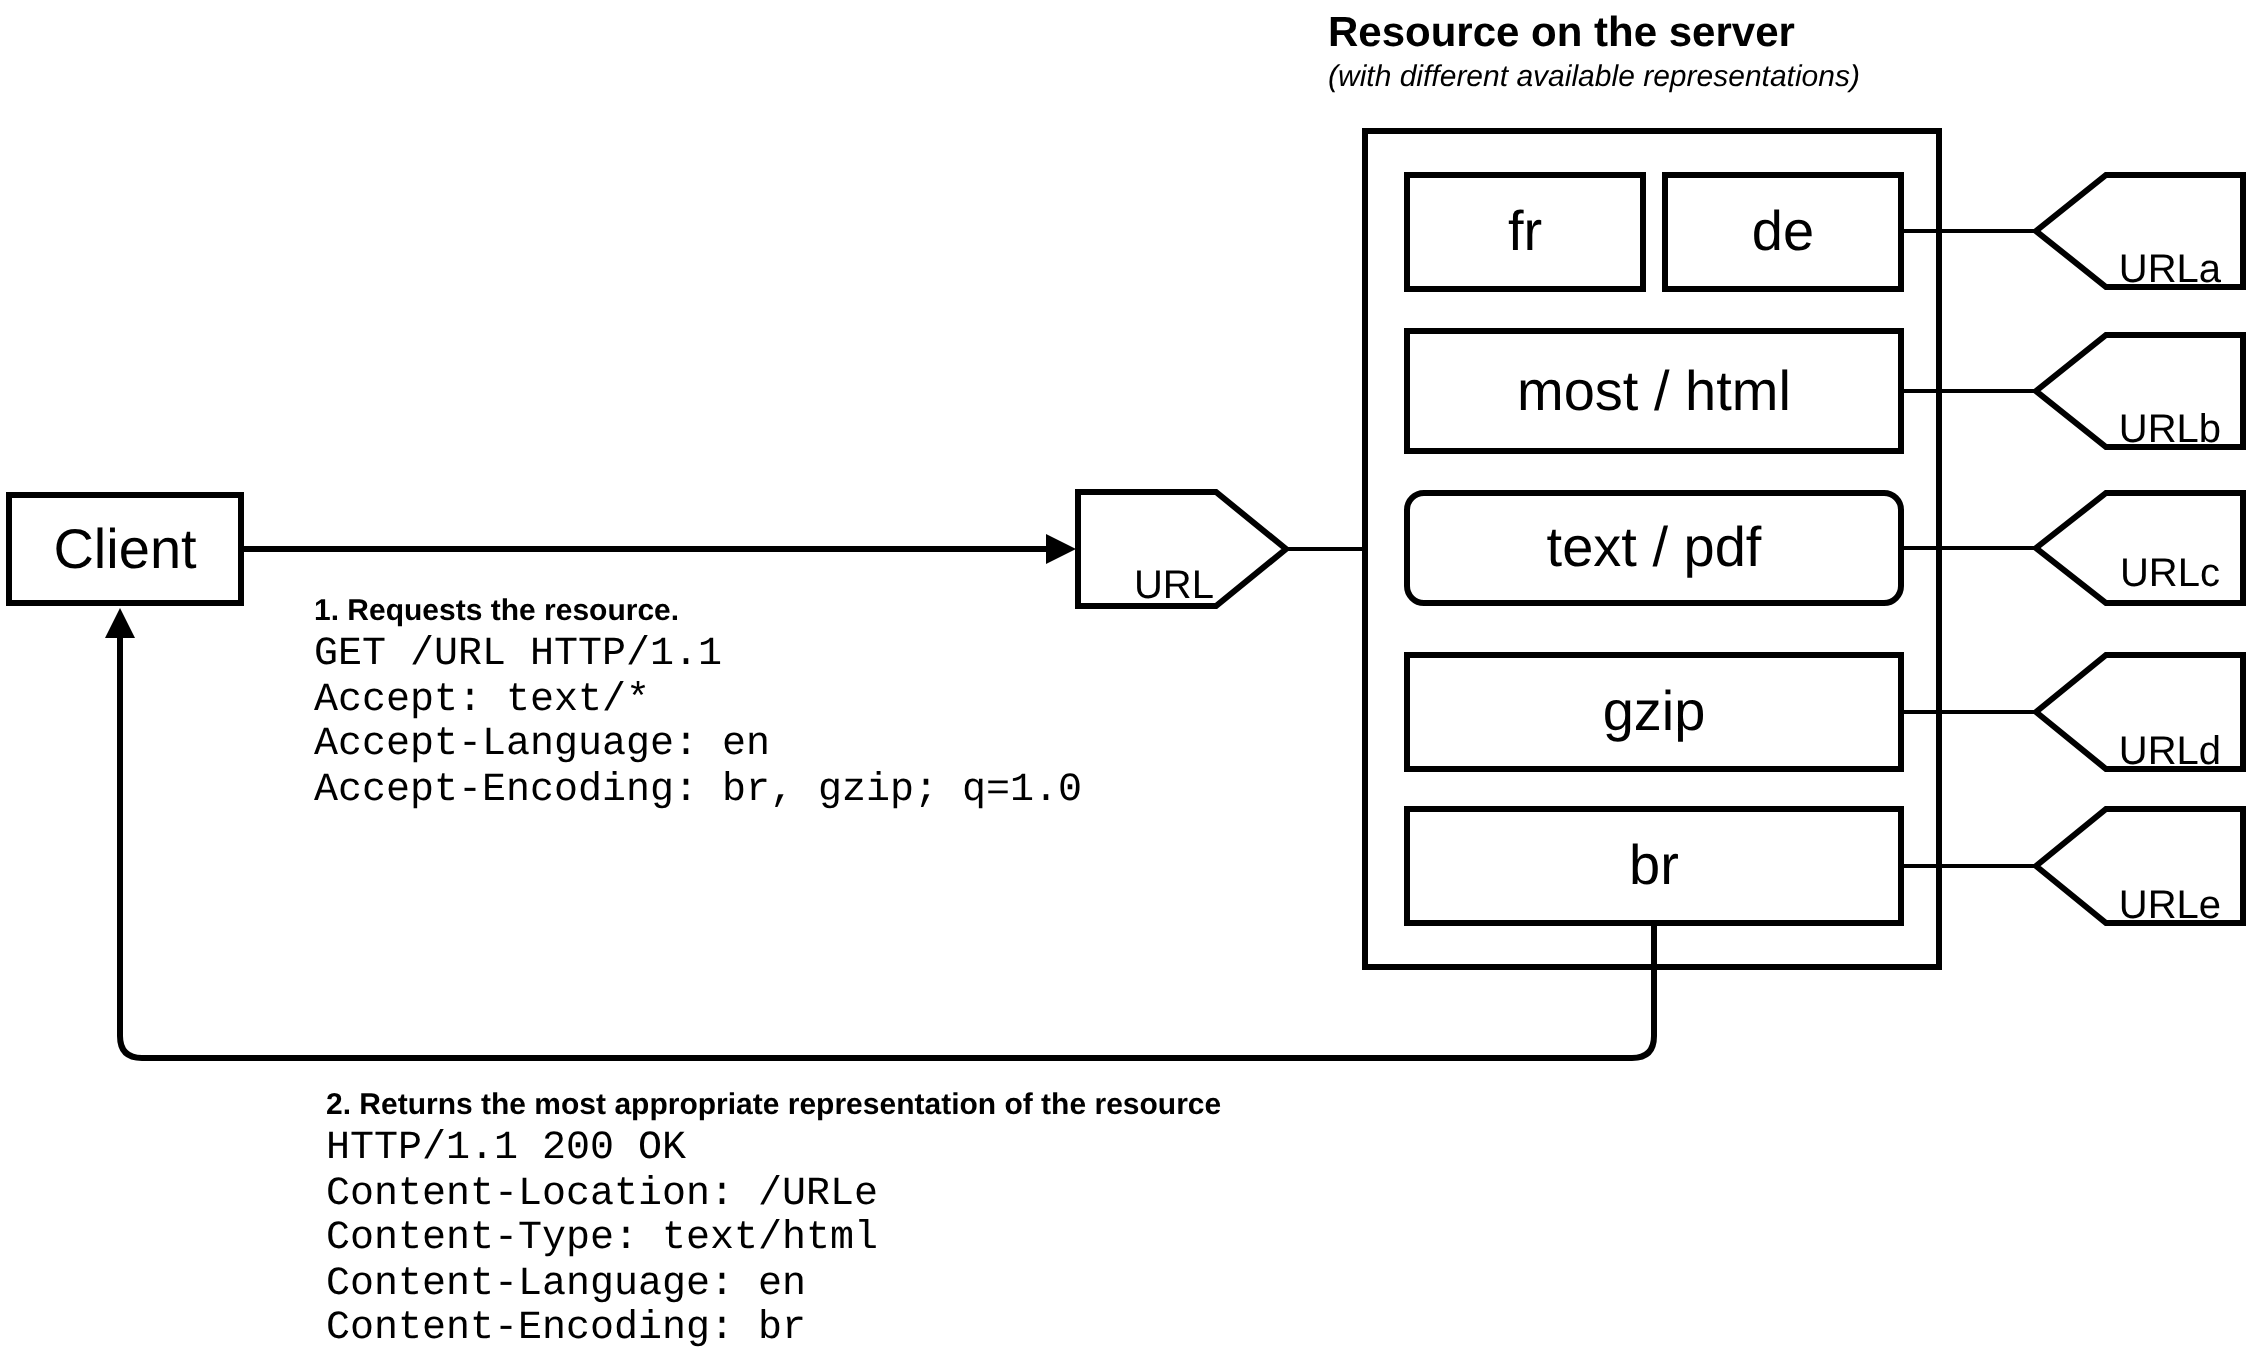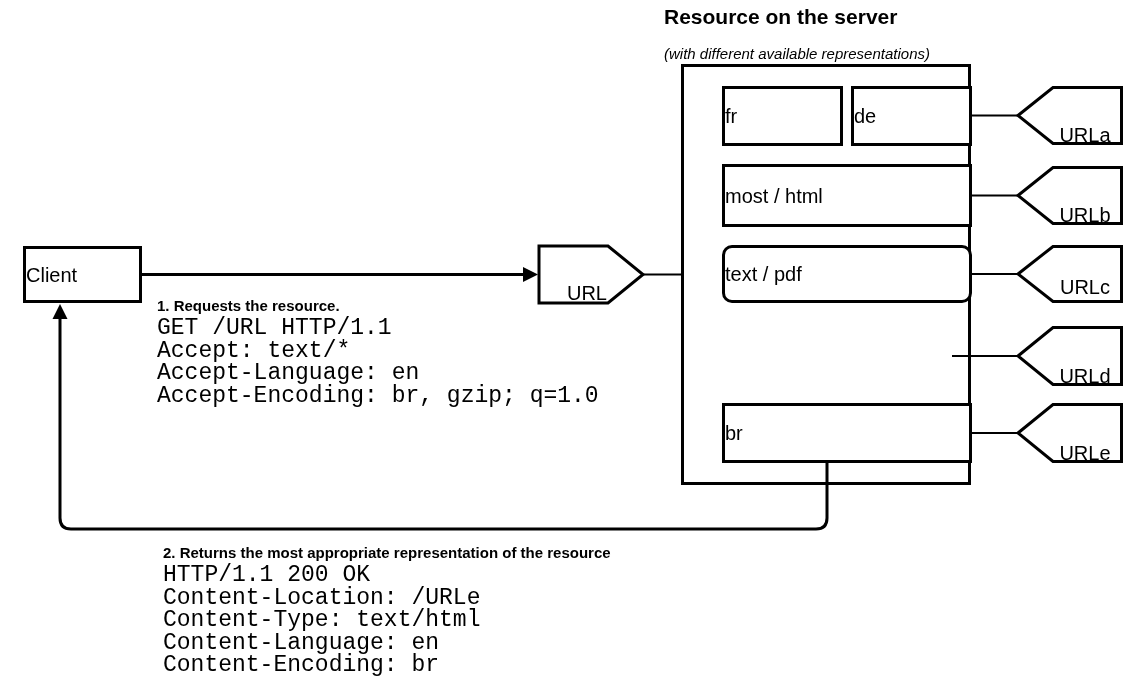--- a/index.html
+++ b/index.html
@@ -22,24 +22,24 @@
     top: 0;
     width: 1127px;
     height: 679px;
   }
   .abs { position: absolute; box-sizing: border-box; }
   .node {
     border: 3px solid #000000;
     background: #ffffff;
     display: flex;
     align-items: center;
-    font-size: 20px;
+    justify-content: center;
+    font-size: 28px;
     line-height: 1;
     white-space: pre;
-    margin-left: 20px;
   }
   .plain-label {
     display: flex;
     align-items: flex-end;
     justify-content: center;
     font-size: 20px;
     line-height: 1;
     white-space: pre;
   }
   .outline-only {
@@ -70,33 +70,33 @@
   #title-heading {
     font-size: 21px;
     font-weight: bold;
     line-height: 24px;
     white-space: pre;
   }
   #title-subtitle {
     font-size: 15px;
     font-style: italic;
     line-height: 18px;
-    margin-top: 16px;
+    margin-top: 1px;
     white-space: pre;
   }
   
   .step-heading {
     font-size: 15px;
     font-weight: bold;
     line-height: 18px;
     white-space: pre;
   }
   .code-block {
     font-family: "Liberation Mono", monospace;
-    font-size: 23px;
+    font-size: 20px;
     margin-top: 2px;
   }
   .code-line {
     line-height: 22.5px;
     white-space: pre;
   }
   #request-block  { left: 157px; top: 297px; }
   #response-block { left: 163px; top: 544px; }
 </style>
 </head>
@@ -148,20 +148,23 @@
     <span>fr</span>
   </div>
   <div class="abs node" id="rep-de">
     <span>de</span>
   </div>
   <div class="abs node" id="rep-html">
     <span>most / html</span>
   </div>
   <div class="abs node" id="rep-pdf">
     <span>text / pdf</span>
+  </div>
+  <div class="abs node" id="rep-gzip">
+    <span>gzip</span>
   </div>
   <div class="abs node" id="rep-br">
     <span>br</span>
   </div>
 
   <div class="abs plain-label variant-label" id="variant-urla">
     <span>URLa</span>
   </div>
   <div class="abs plain-label variant-label" id="variant-urlb">
     <span>URLb</span>

